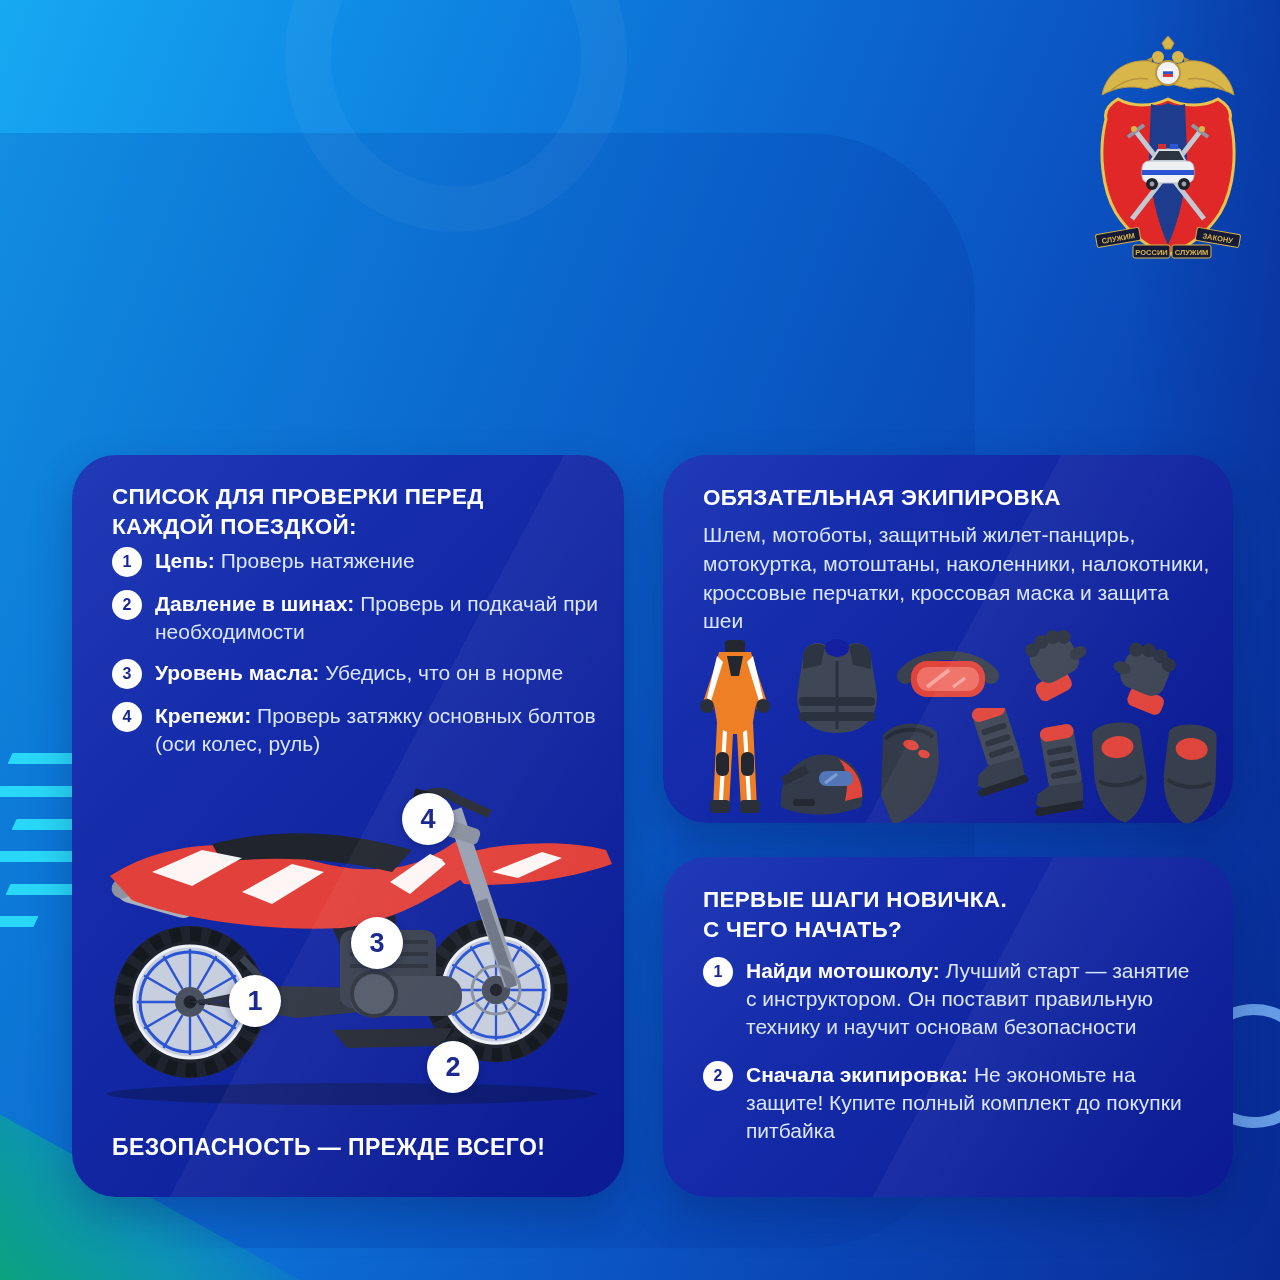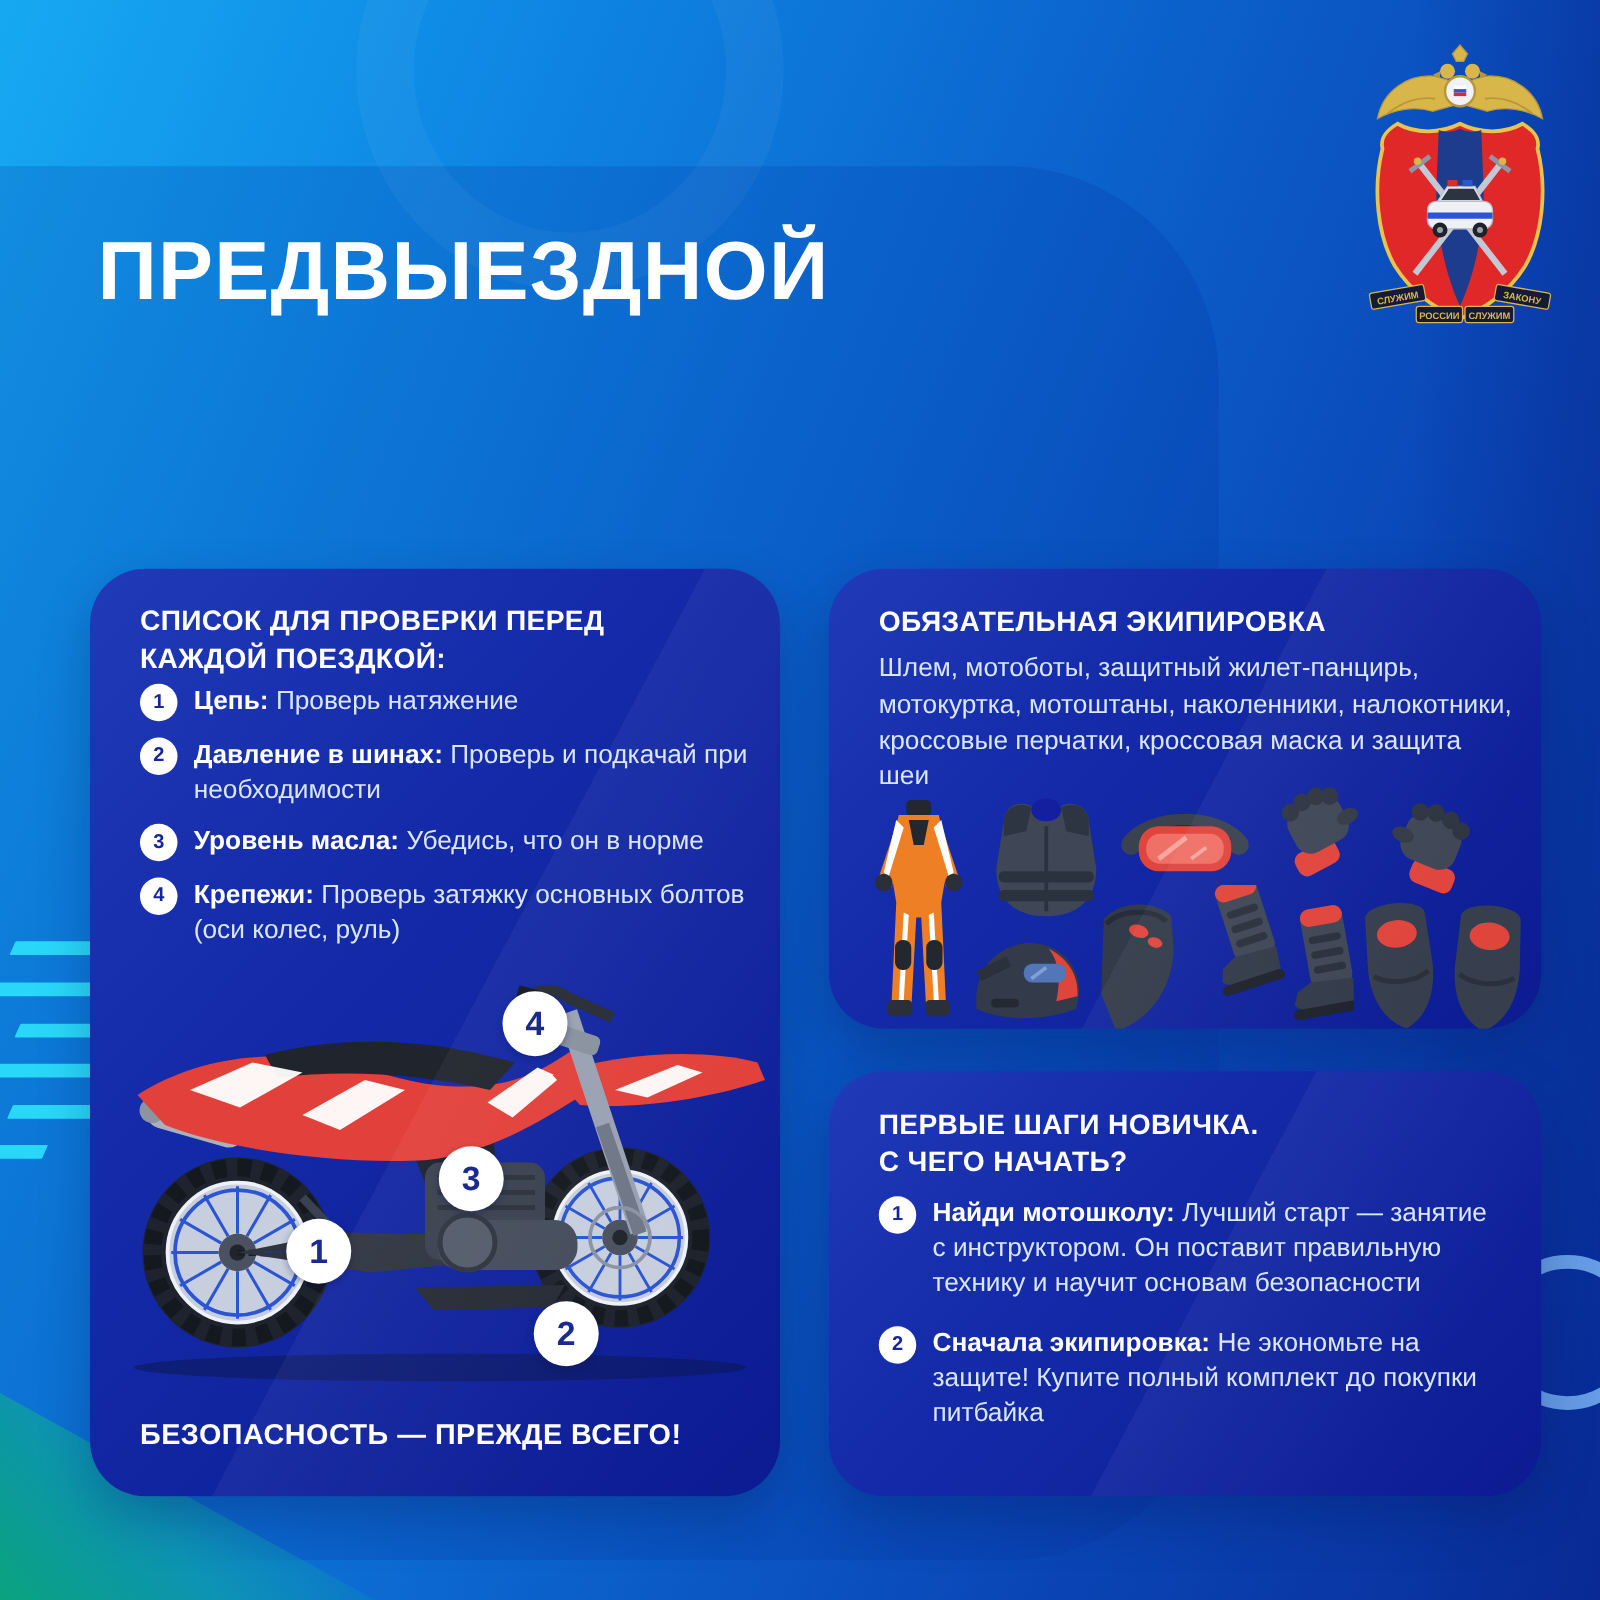--- a/index.html
+++ b/index.html
@@ -86,21 +86,20 @@
   <div class="teal-glow"></div>
   <div class="edge-ring"></div>
   <div class="dash d1"></div>
   <div class="dash d2"></div>
   <div class="dash d3"></div>
   <div class="dash d4"></div>
   <div class="dash d5"></div>
   <div class="dash d6"></div>
 
   <div class="title">
-    <div>ПРЕДВЫЕЗДНОЙ</div>
   </div>
 
   <svg class="emblem" viewBox="0 0 152 230">
 
     <g>
       <path d="M10,62 C14,40 34,26 56,28 L76,34 L96,28 C118,26 138,40 142,62 C128,54 112,52 98,56 L76,50 L54,56 C40,52 24,54 10,62 Z" fill="#d9b64a" stroke="#b8963a" stroke-width="1"></path>
       <path d="M18,58 C30,48 44,44 56,46 M134,58 C122,48 108,44 96,46" stroke="#b8963a" stroke-width="1.5" fill="none"></path>
       <circle cx="66" cy="24" r="6" fill="#d9b64a"></circle>
         <circle cx="86" cy="24" r="6" fill="#d9b64a"></circle>
       <path d="M60,24 L54,27 L60,29 Z M92,24 L98,27 L92,29 Z" fill="#b8963a"></path>

